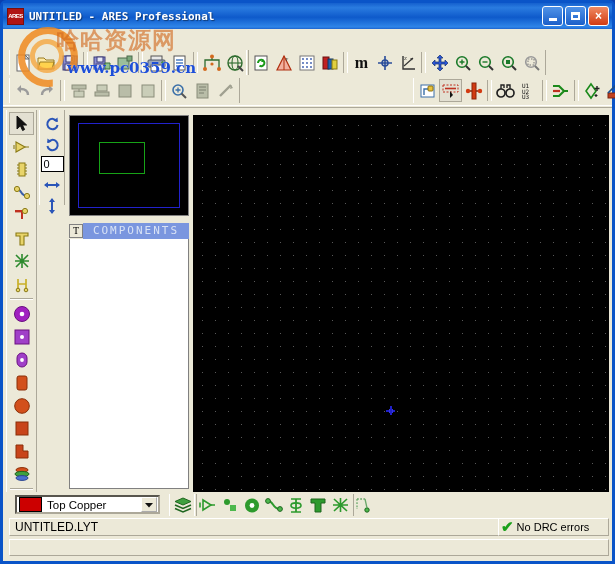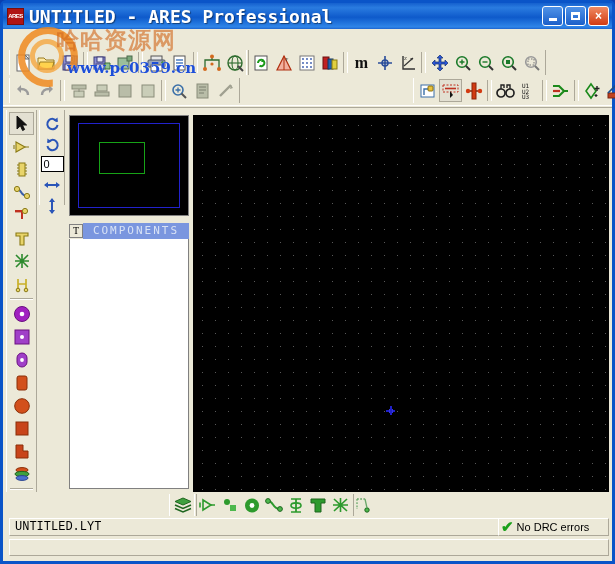--- a/index.html
+++ b/index.html
@@ -23,21 +23,21 @@
     display:flex;align-items:center;
   }
   .title-ico{
     width:15px;height:15px;margin-left:4px;margin-right:5px;
     background:#B01414;border:1px solid #7a0d0d;
     color:#fff;font-size:6px;line-height:15px;text-align:center;
     font-family:"Liberation Sans",sans-serif;letter-spacing:-0.5px;
     font-weight:bold;flex:none;
   }
   .title-text{
-    color:#fff;font-size:18px;font-weight:bold;
+    color:#fff;font-size:11px;font-weight:bold;
     font-family:"DejaVu Sans Mono", monospace;
     text-shadow:1px 1px 1px rgba(0,0,0,.45);
     white-space:nowrap;letter-spacing:0px;
   }
   .winbtns{position:absolute;right:3px;top:3px;display:flex;gap:2px;}
   .wb{
     width:21px;height:20px;border:1px solid #fff;border-radius:3px;
     display:flex;align-items:center;justify-content:center;
     font-size:12px;color:#fff;font-weight:bold;
     box-sizing:border-box;
@@ -180,21 +180,21 @@
     position:absolute;top:2px;height:22px;display:flex;align-items:center;
     border-left:1px solid #fff;border-right:1px solid #ACA899;padding:0 2px;box-sizing:border-box;
   }
   .lbtn{width:22px;height:21px;display:flex;align-items:center;justify-content:center;flex:none;}
 
   
   .status1{
     position:absolute;left:6px;top:515px;width:576px;height:18px;
     background:#ECE9D8;border:1px solid #ACA899;border-top-color:#fff;border-left-color:#fff;
     box-sizing:border-box;font-size:12px;line-height:16px;padding-left:5px;
-    font-family:Liberation Mono, monospace;
+    font-family:Liberation Sans, sans-serif;
   }
   .status-drc{
     position:absolute;left:495px;top:515px;width:111px;height:18px;
     background:#ECE9D8;border:1px solid #ACA899;border-top-color:#fff;border-left-color:#fff;
     box-sizing:border-box;display:flex;align-items:center;
   }
   .chk{color:#19A019;font-size:15px;font-weight:bold;margin:0 3px 0 2px;line-height:14px;}
   .drc-txt{font-size:11px;font-family:"Liberation Sans",sans-serif;}
   .status2{
     position:absolute;left:6px;top:536px;width:600px;height:17px;
@@ -668,20 +668,29 @@
   </div>
   <div class="comp-list"></div>
 
   <div class="canvas">
     <div class="cursor-mark">
       <div class="cursor-core"></div>
     </div>
   </div>
 
   <div class="layerbar">
+    <div class="layer-sel">
+      <div class="layer-sw"></div>
+      <div class="layer-name">Top Copper</div>
+      <div class="layer-arrow">
+        <svg width="8" height="6" viewBox="0 0 8 6">
+            <path d="M0 1h8L4 5.5z" fill="#111"></path>
+          </svg>
+      </div>
+    </div>
 
     <div class="lb-group" style="left:163px;">
       <div class="lbtn">
         <svg width="18" height="16" viewBox="0 0 18 16">
             <path d="M9 1L17 4.5 9 8 1 4.5Z" fill="#3FA03F" stroke="#1f661f"></path>
             <path d="M1 8l8 3.5L17 8" fill="none" stroke="#1f661f" stroke-width="1.6"></path>
             <path d="M1 11.5L9 15l8-3.5" fill="none" stroke="#1f661f" stroke-width="1.6"></path>
           </svg>
       </div>
     </div>

